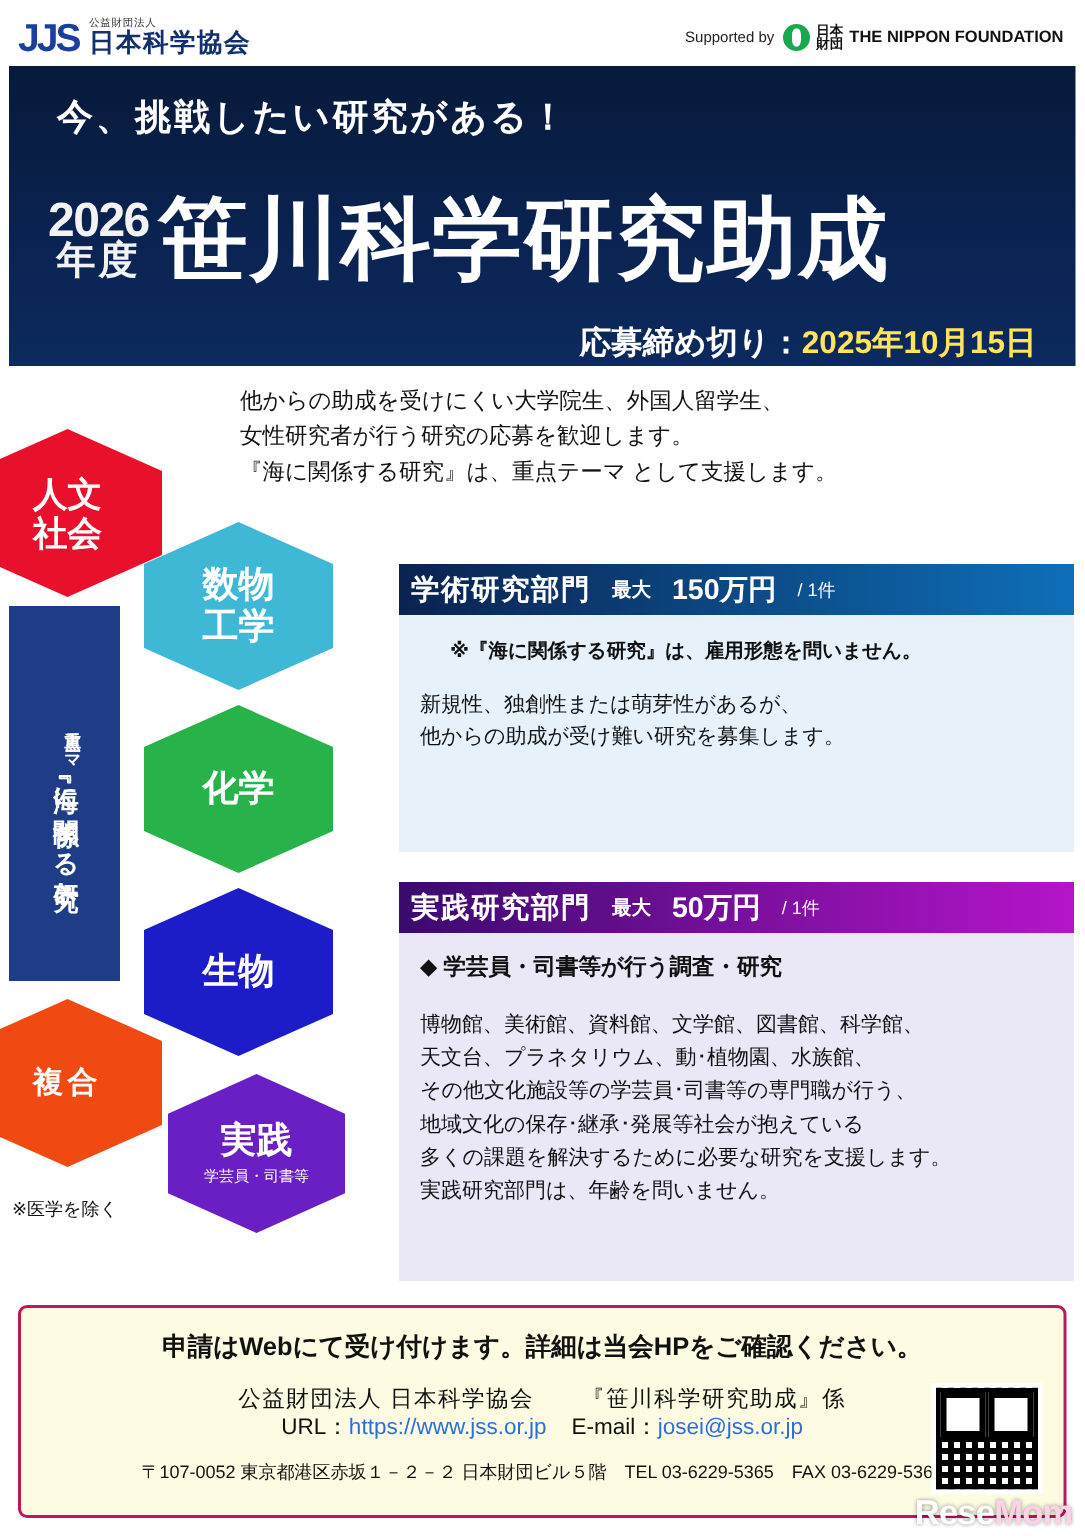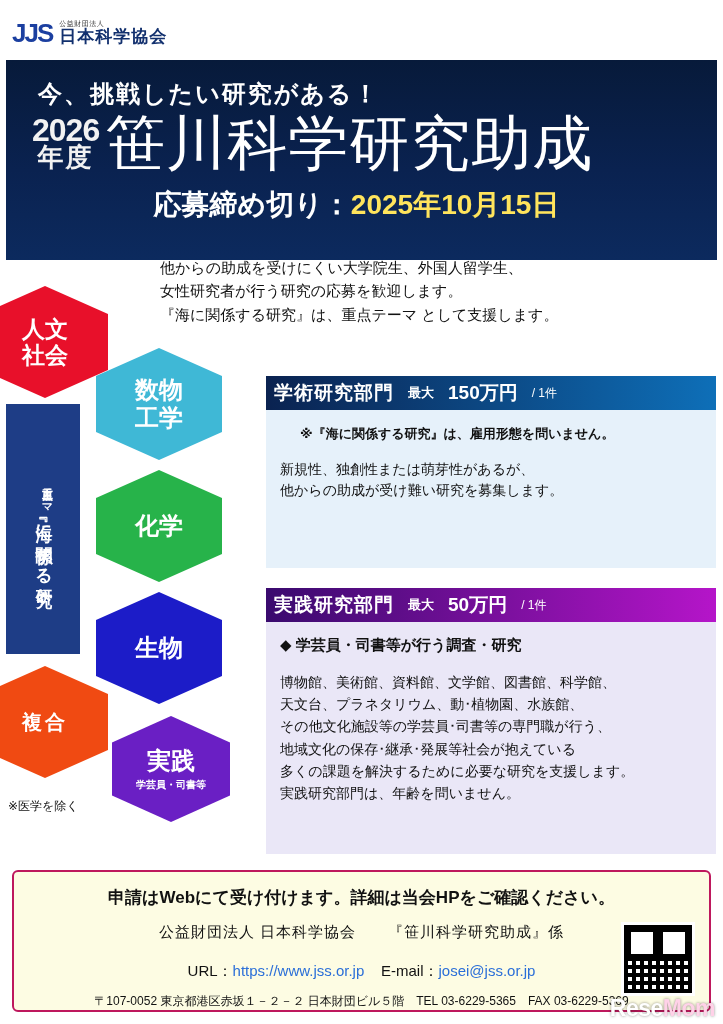--- a/index.html
+++ b/index.html
@@ -8,21 +8,21 @@
     width: 723px; height: 1024px;
     font-family: "Liberation Sans", "DejaVu Sans", sans-serif;
     background: #ffffff;
     position: relative;
     overflow: hidden;
     color: #111;
   }
 
   
   .header {
-    height: 60px;
+    height: 44px;
     display: flex; align-items: center; justify-content: space-between;
     padding: 6px 14px 0 12px;
   }
   .logo-wrap { display:flex; align-items:center; gap:7px; }
   .logo-mark {
     font-weight:bold; color:#1b3fa0; font-size:26px; letter-spacing:-2px;
     line-height:1;
   }
   .logo-text { line-height:1.05; }
   .logo-small { font-size:7px; color:#333; letter-spacing:0.5px; }
@@ -54,26 +54,26 @@
     color:#ffffff; font-size:24px; font-weight:bold; letter-spacing:2px;
     margin: 8px 0 0 16px;
   }
   .hero-main { display:flex; align-items:flex-end; margin-top:4px; }
   .hero-year {
     color:#f2f2f2; line-height:0.95; margin: 0 6px 10px 10px; text-align:center;
   }
   .hero-year .y { font-size:32px; font-weight:bold; letter-spacing:-1px; }
   .hero-year .n { font-size:26px; font-weight:bold; letter-spacing:2px; }
   .hero-title {
-    color:#ffffff; font-size:60px; font-weight:normal; letter-spacing:1px;
-    line-height:1; margin-bottom:6px;
+    color:#ffffff; font-size:60px; font-weight:bold; letter-spacing:1px;
+    line-height:1; margin-bottom:6px;margin-top:32px;
   }
   .hero-deadline {
-    margin-top:6px; text-align:center; padding-right:10px;
-    font-size:28px; font-weight:bold; color:#ffe45c;
+    margin-top:18px; text-align:right; padding-right:10px;
+    font-size:21px; font-weight:bold; color:#ffe45c;
   }
   .hero-deadline .white { color:#ffffff; }
 
   
   .intro {
     position:absolute; left:160px; top:256px; width:530px;
     font-size:15px; line-height:1.55; color:#111;
   }
 
   
@@ -85,21 +85,21 @@
     color:#fff; font-weight:bold; text-align:center; line-height:1.15;
   }
   .hex.red { background:#e8102a; left:-18px; top:286px; }
   .hex.cyan { background:#3fb8d6; left:96px; top:348px; }
   .hex.green { background:#27b34a; left:96px; top:470px; }
   .hex.blue { background:#1c1cc8; left:96px; top:592px; }
   .hex.purple { background:#6a1fc4; left:112px; top:716px; width:118px;height:106px;}
   .hex.orange { background:#f04a12; left:-18px; top:666px; }
   .hex-l1 { font-size:24px; }
   .hex-l2 { font-size:24px; }
-  .hex-sub { font-size:10px; font-weight:bold; margin-top:4px; }
+  .hex-sub { font-size:10px; font-weight:normal; margin-top:4px; }
   .hex.red .hex-l1, .hex.red .hex-l2 { font-size:23px; }
   .hex.orange .hex-l1 { font-size:20px; letter-spacing:3px;}
 
   
   .theme-bar {
     position:absolute; left:6px; top:404px; width:74px; height:250px;
     background:#1e3d86; color:#fff;
     display:flex; align-items:center; justify-content:center;
   }
   .theme-inner {
@@ -147,21 +147,21 @@
     background:#fdfce3; border:2px solid #be185d; border-radius:6px;
     padding:10px 28px;
   }
   .foot-head {
     text-align:center; font-size:17px; font-weight:bold; color:#111; margin-top:4px;
   }
   .foot-org {
     text-align:center; font-size:15px; margin-top:14px; letter-spacing:1px;
   }
   .foot-contact {
-    text-align:center; font-size:15px; margin-top:20px;
+    text-align:center; font-size:15px; margin-top:0;
   }
   .link { color:#2b6fd8; }
   .foot-addr {
     margin-top:12px; font-size:12px; text-align:center; color:#111;
   }
   .qr {
     position:absolute; right:14px; bottom:14px; width:74px; height:74px;
     background:
       repeating-linear-gradient(90deg,#000 0 4px,#fff 4px 8px),
       repeating-linear-gradient(0deg,#000 0 4px,#fff 4px 8px);
@@ -185,20 +185,30 @@
 </style>
 </head>
 <body>
 
 <div class="header">
   <div class="logo-wrap">
     <div class="logo-mark">JJS</div>
     <div class="logo-text">
       <div class="logo-small">公益財団法人</div>
       <div class="logo-big">日本科学協会</div>
+    </div>
+  </div>
+  <div class="support-wrap">
+    <div class="support-label">Supported by</div>
+    <div class="nf-logo">
+      <div class="nf-circle"></div>
+      <div>
+        <div class="nf-jp">日本<br>財団</div>
+      </div>
+      <div class="nf-en">THE NIPPON FOUNDATION</div>
     </div>
   </div>
 </div>
 
 <div class="hero">
   <div class="hero-lead">今、挑戦したい研究がある！</div>
   <div class="hero-main">
     <div class="hero-year">
       <div class="y">2026</div>
       <div class="n">年度</div>

